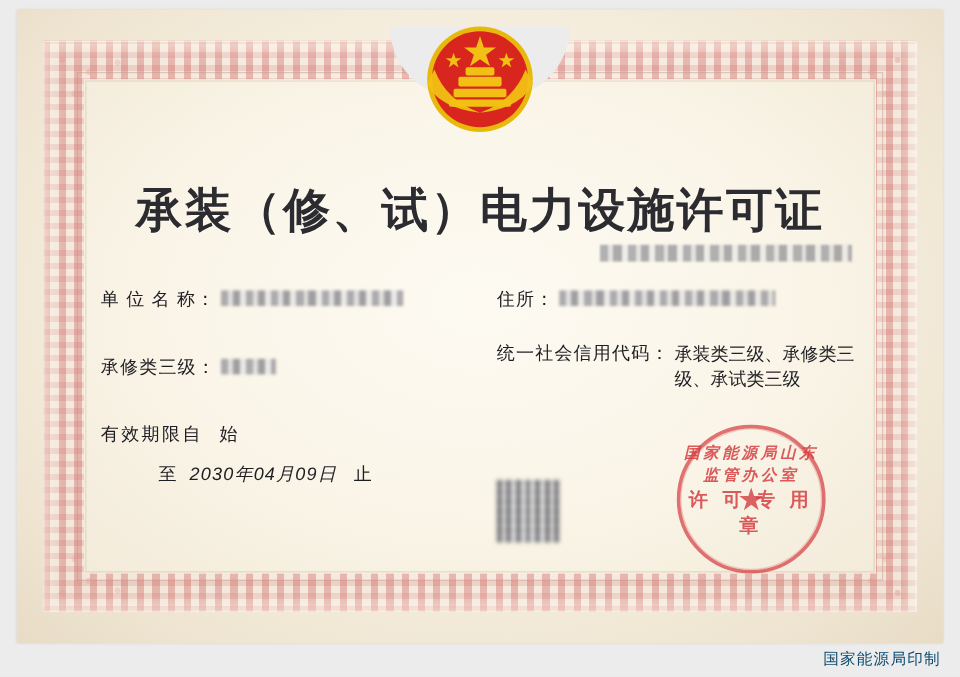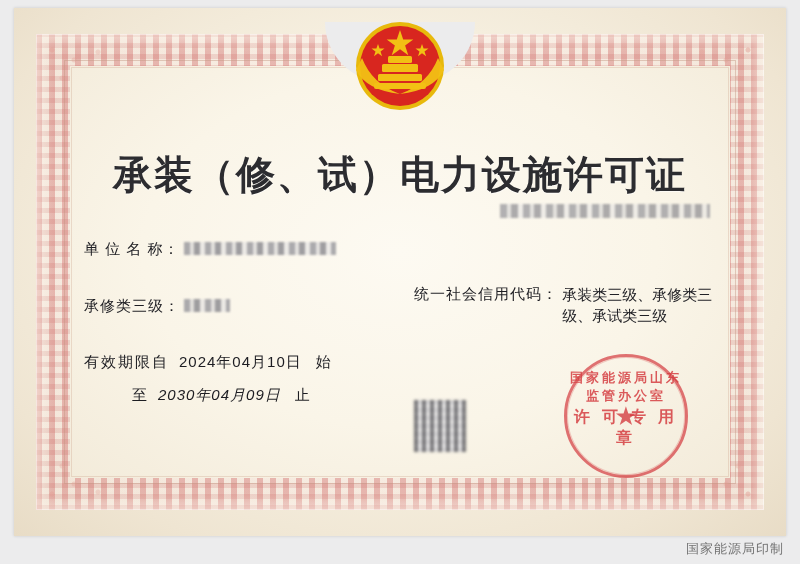--- a/index.html
+++ b/index.html
@@ -190,21 +190,20 @@
   }
 
   .col-left { width: 330px; }
   .col-right { flex: 1; }
 
   .grade-value {
     display: inline-block;
     max-width: 150px;
     line-height: 21px;
     vertical-align: top;
-    font-family: Liberation Serif, serif;
   }
 
   .validity {
     margin-top: 0;
   }
   .validity .vrow {
     display: flex;
     align-items: center;
     margin-bottom: 14px;
   }
@@ -246,38 +245,38 @@
   .seal .arc-top, .seal .arc-bottom {
     position: absolute;
     left: 0; right: 0;
     text-align: center;
     color: rgba(208,38,44,0.85);
     font-family: "Liberation Serif", serif;
     font-weight: bold;
     font-size: 13px;
     letter-spacing: 3px;
   }
-  .seal .arc-top { top: 12px; }
+  .seal .arc-top { top: 12px; font-style: italic; }
   .seal .arc-bottom { bottom: 26px; letter-spacing: 4px; font-size: 16px;}
 
   .issue-date {
     position: absolute;
     right: 10px;
     bottom: 48px;
     font-size: 15px;
     color: #1d1d22;
     letter-spacing: 0.5px;
   }
 
   .footer-note {
     position: absolute;
     right: 16px;
     bottom: 6px;
     font-size: 13px;
-    color: #737373;
+    color: #0c4a6e;
     letter-spacing: 1px;
   }
 </style>
 </head>
 <body>
 
 <div class="page">
 
   <div class="cert">
 
@@ -314,38 +313,41 @@
 
       <div class="serial"></div>
 
       <div class="rows">
 
         <div class="row">
           <div class="col-left">
             <span class="label">单 位 名 称：</span>
             <span class="redact" style="width:152px;"></span>
           </div>
+          <div class="col-right">
+            <span class="label">住所：</span>
+            <span class="redact" style="width:180px;"></span>
+          </div>
         </div>
 
         <div class="row">
           <div class="col-left">
             <span class="label">承修类三级：</span>
             <span class="redact" style="width:46px;"></span>
           </div>
           <div class="col-right">
             <span class="label">统一社会信用代码：</span>
             <span class="grade-value">承装类三级、承修类三级、承试类三级</span>
           </div>
         </div>
 
 
         <div class="validity">
           <div class="vrow">
             <span class="label" style="letter-spacing:2px;">有效期限自</span>
-            <span class="label" style="margin-left:10px;">2024年04月10日</span>
             <span class="label" style="margin-left:14px;">始</span>
           </div>
           <div class="vrow">
             <span class="label" style="margin-left:48px;">至</span>
             <span class="label" style="margin-left:10px;font-style:italic;">2030年04月09日</span>
             <span class="label" style="margin-left:14px;">止</span>
           </div>
         </div>
 
       </div>

